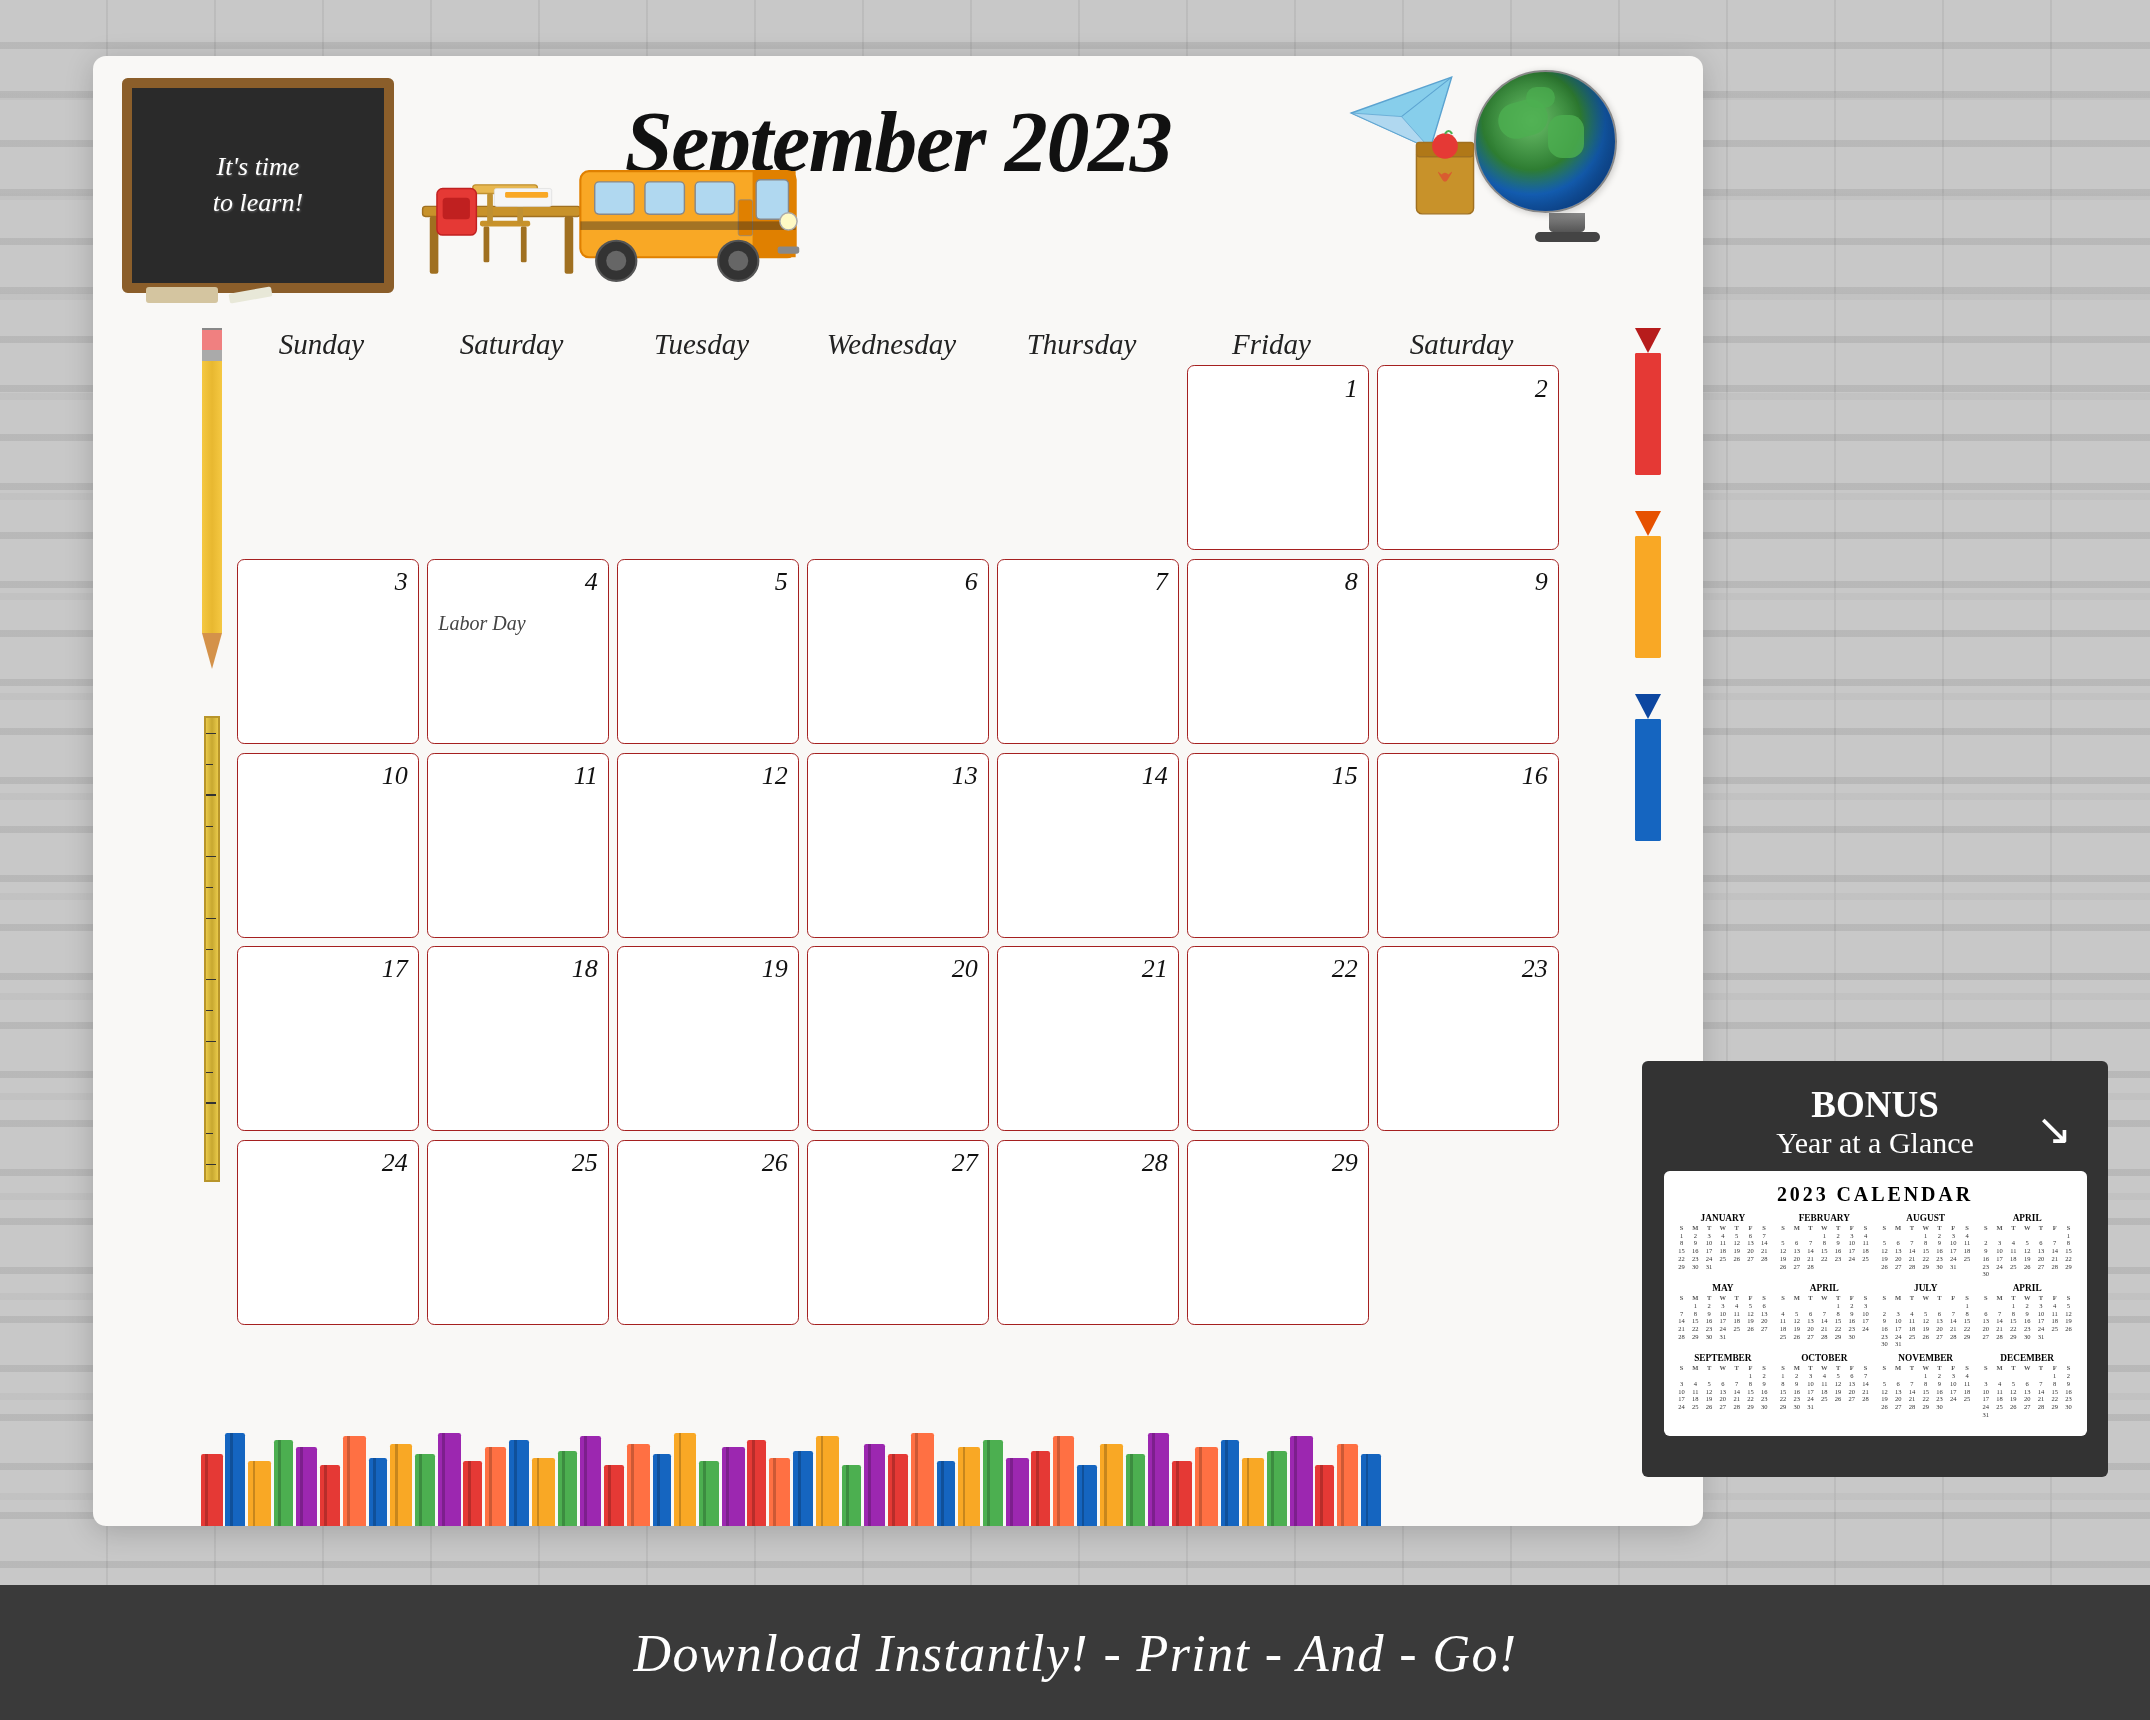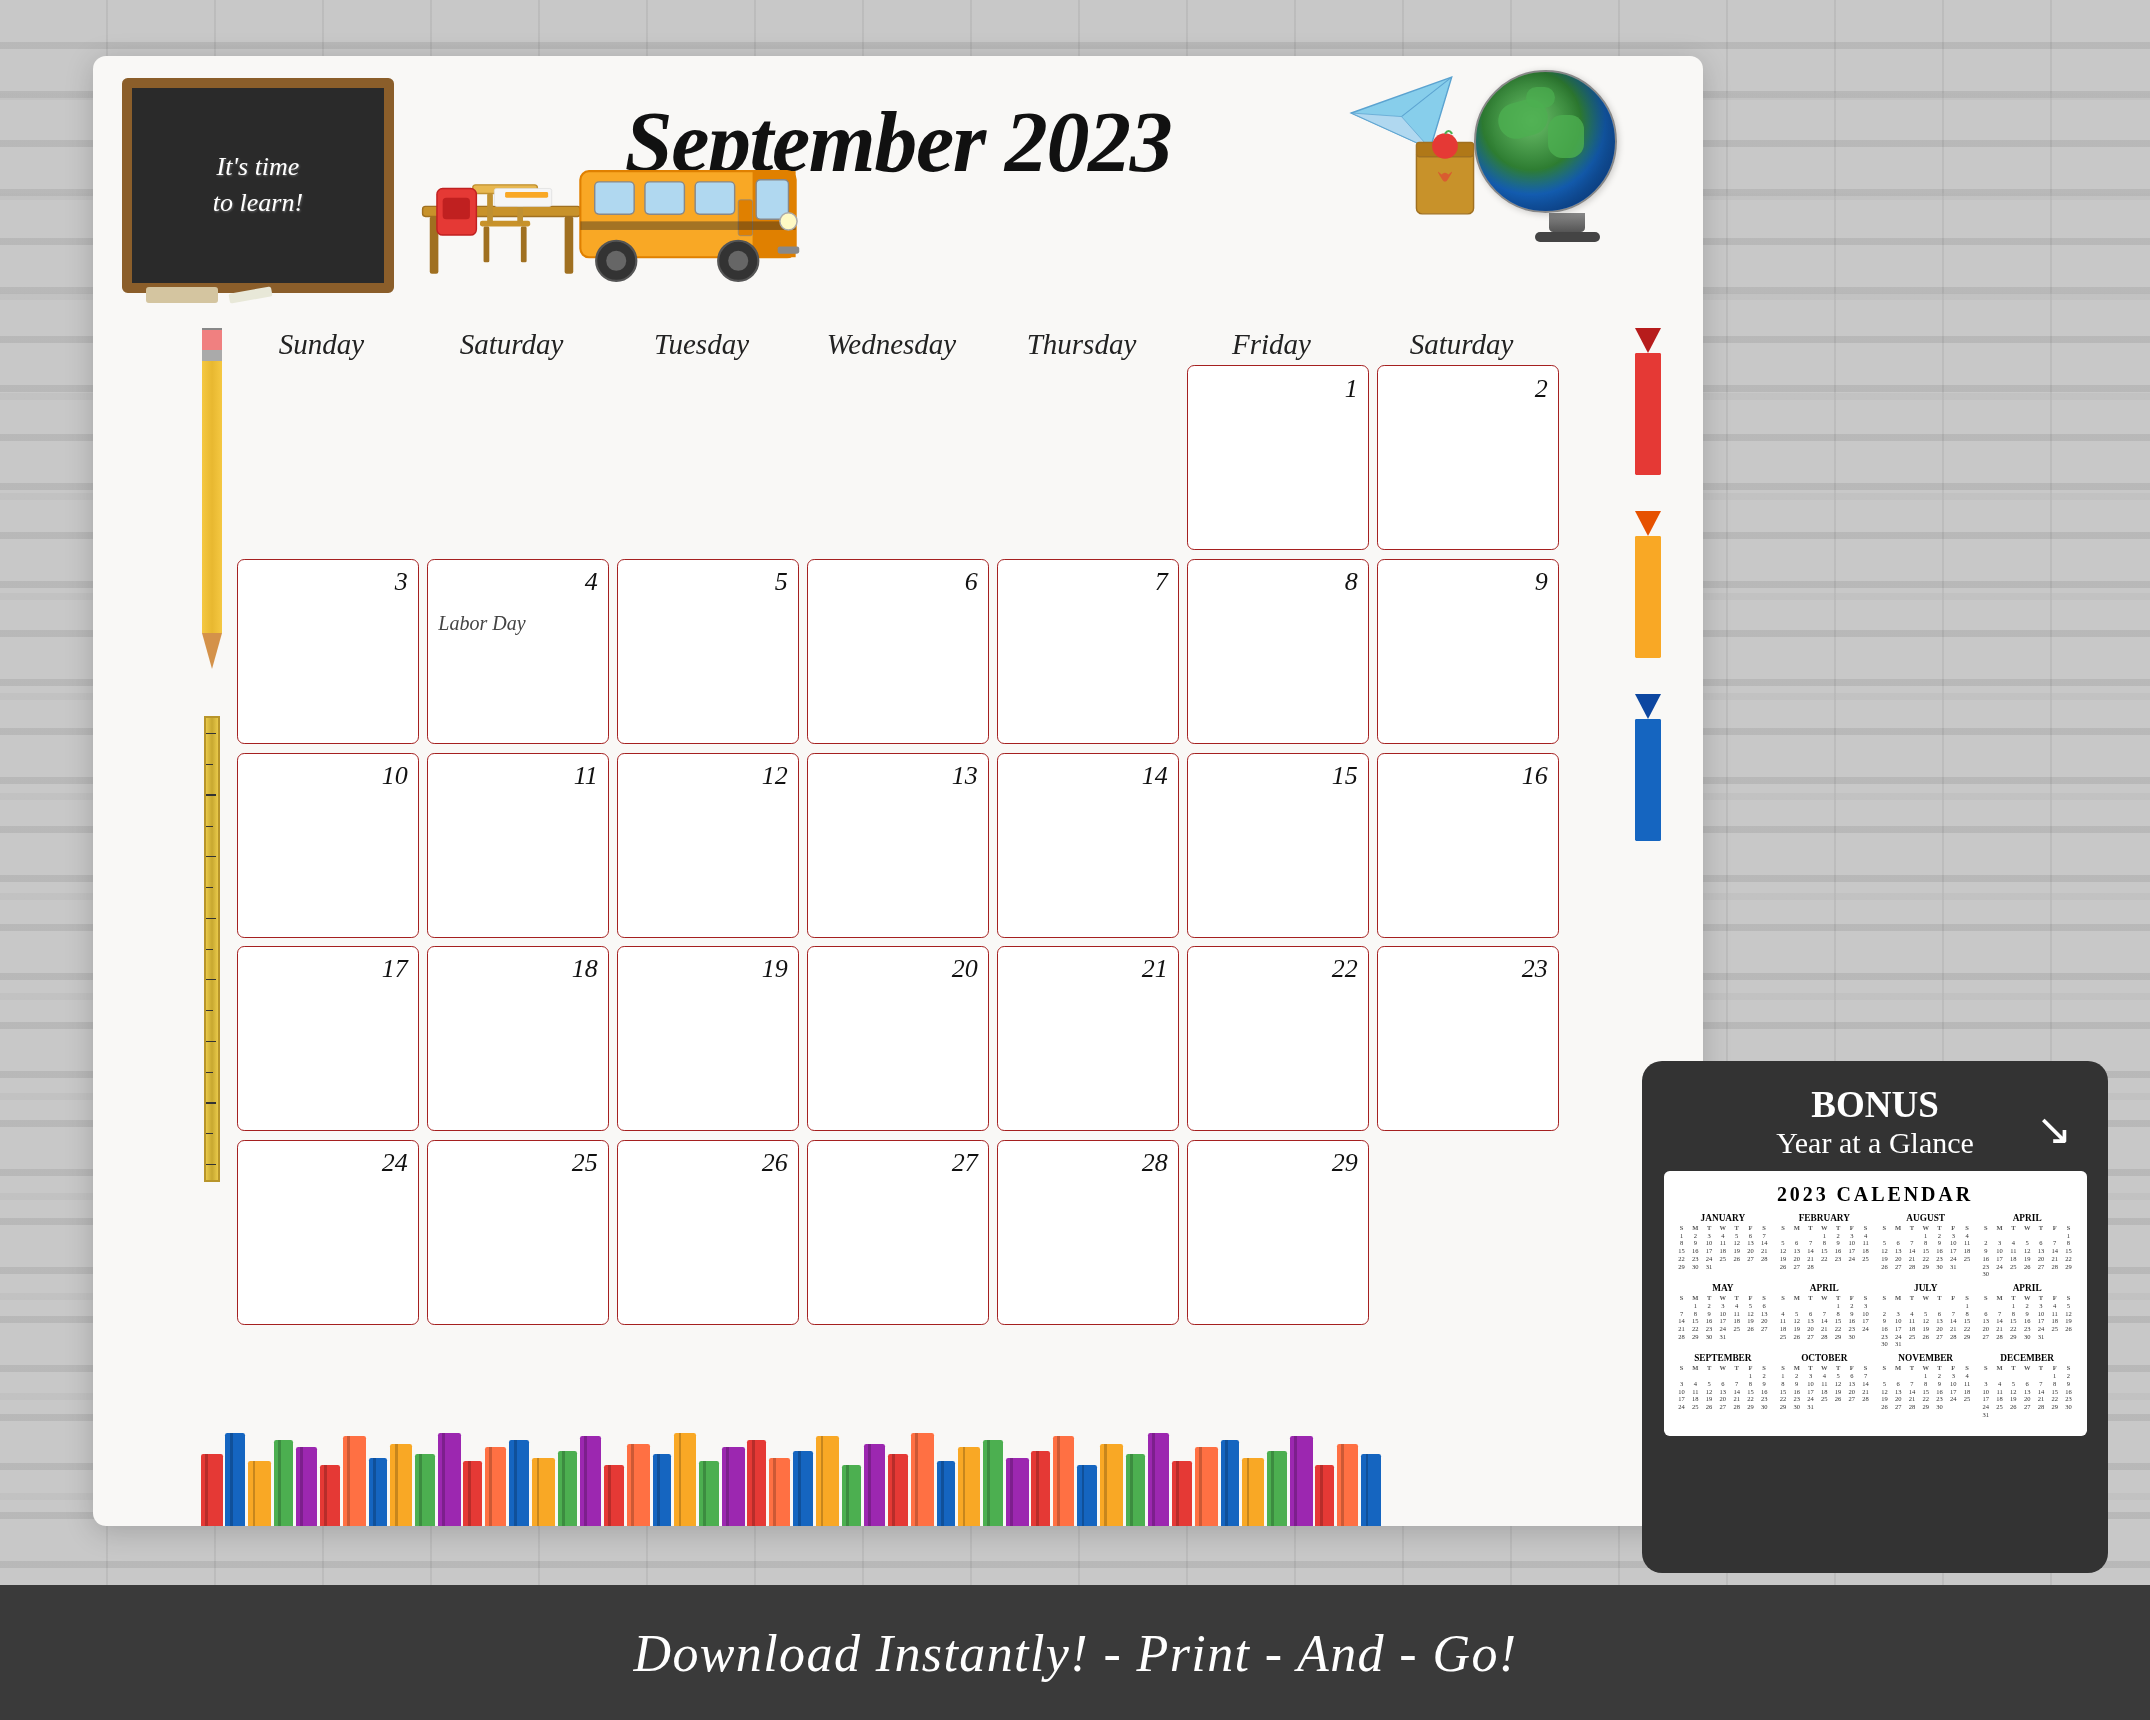--- a/index.html
+++ b/index.html
@@ -236,23 +236,23 @@
       border-radius: 2.2px 2.2px 0 0;
       flex-shrink: 0;
     }
 
     
     .bonus-panel {
       position: absolute;
       top: 1061px;
       right: 43px;
       width: 466px;
-      height: 512px;
+      height: 416px;
       background: #333;
-      border-radius: 20px;
+      border-radius: 6px;
       padding: 21.5px;
       z-index: 20;
     }
     .bonus-title {
       color: white;
       font-size: 37px;
       font-weight: bold;
       font-family: 'Georgia', serif;
       text-align: center;
     }

